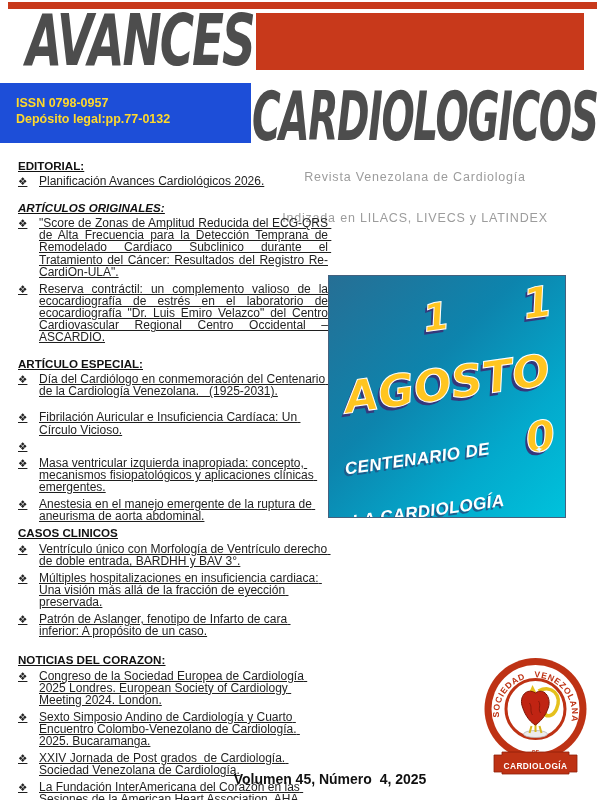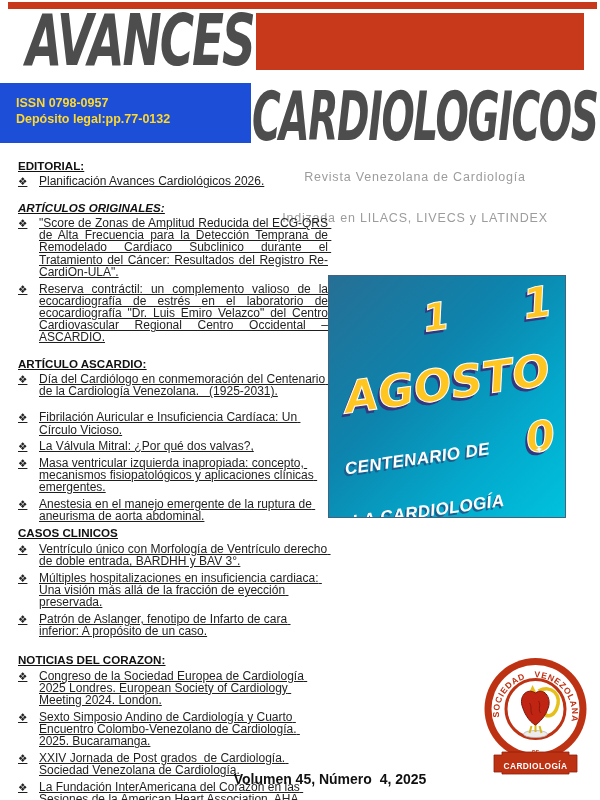--- a/index.html
+++ b/index.html
@@ -97,34 +97,33 @@
         <div class="item justify">
           <span class="bullet">❖</span>
           <span class="itext">"Score de Zonas de Amplitud Reducida del ECG-QRS de Alta Frecuencia para la Detección Temprana de Remodelado Cardiaco Subclinico durante el Tratamiento del Cáncer: Resultados del Registro Re-CardiOn-ULA".</span>
         </div>
         <div class="item justify">
           <span class="bullet">❖</span>
           <span class="itext">Reserva contráctil: un complemento valioso de la ecocardiografía de estrés en el laboratorio de ecocardiografía "Dr. Luis Emiro Velazco" del Centro Cardiovascular Regional Centro Occidental – ASCARDIO.</span>
         </div>
       </div>
       <div class="section">
-        <div class="heading">ARTÍCULO ASCARDIO:</div>
+        <div class="heading">ARTÍCULO ESPECIAL:</div>
         <div class="item">
           <span class="bullet">❖</span>
           <span class="itext">Día del Cardiólogo en conmemoración del Centenario de la Cardiología Venezolana.   (1925-2031).</span>
         </div>
       </div>
       <div class="section">
         <div class="item">
           <span class="bullet">❖</span>
           <span class="itext">Fibrilación Auricular e Insuficiencia Cardíaca: Un Círculo Vicioso.</span>
         </div>
         <div class="item">
           <span class="bullet">❖</span>
-          <span class="itext">La Válvula Mitral: ¿Por qué dos valvas?,</span>
         </div>
         <div class="item">
           <span class="bullet">❖</span>
           <span class="itext">Masa ventricular izquierda inapropiada: concepto, mecanismos fisiopatológicos y aplicaciones clínicas emergentes.</span>
         </div>
         <div class="item">
           <span class="bullet">❖</span>
           <span class="itext">Anestesia en el manejo emergente de la ruptura de aneurisma de aorta abdominal.</span>
         </div>
       </div>

